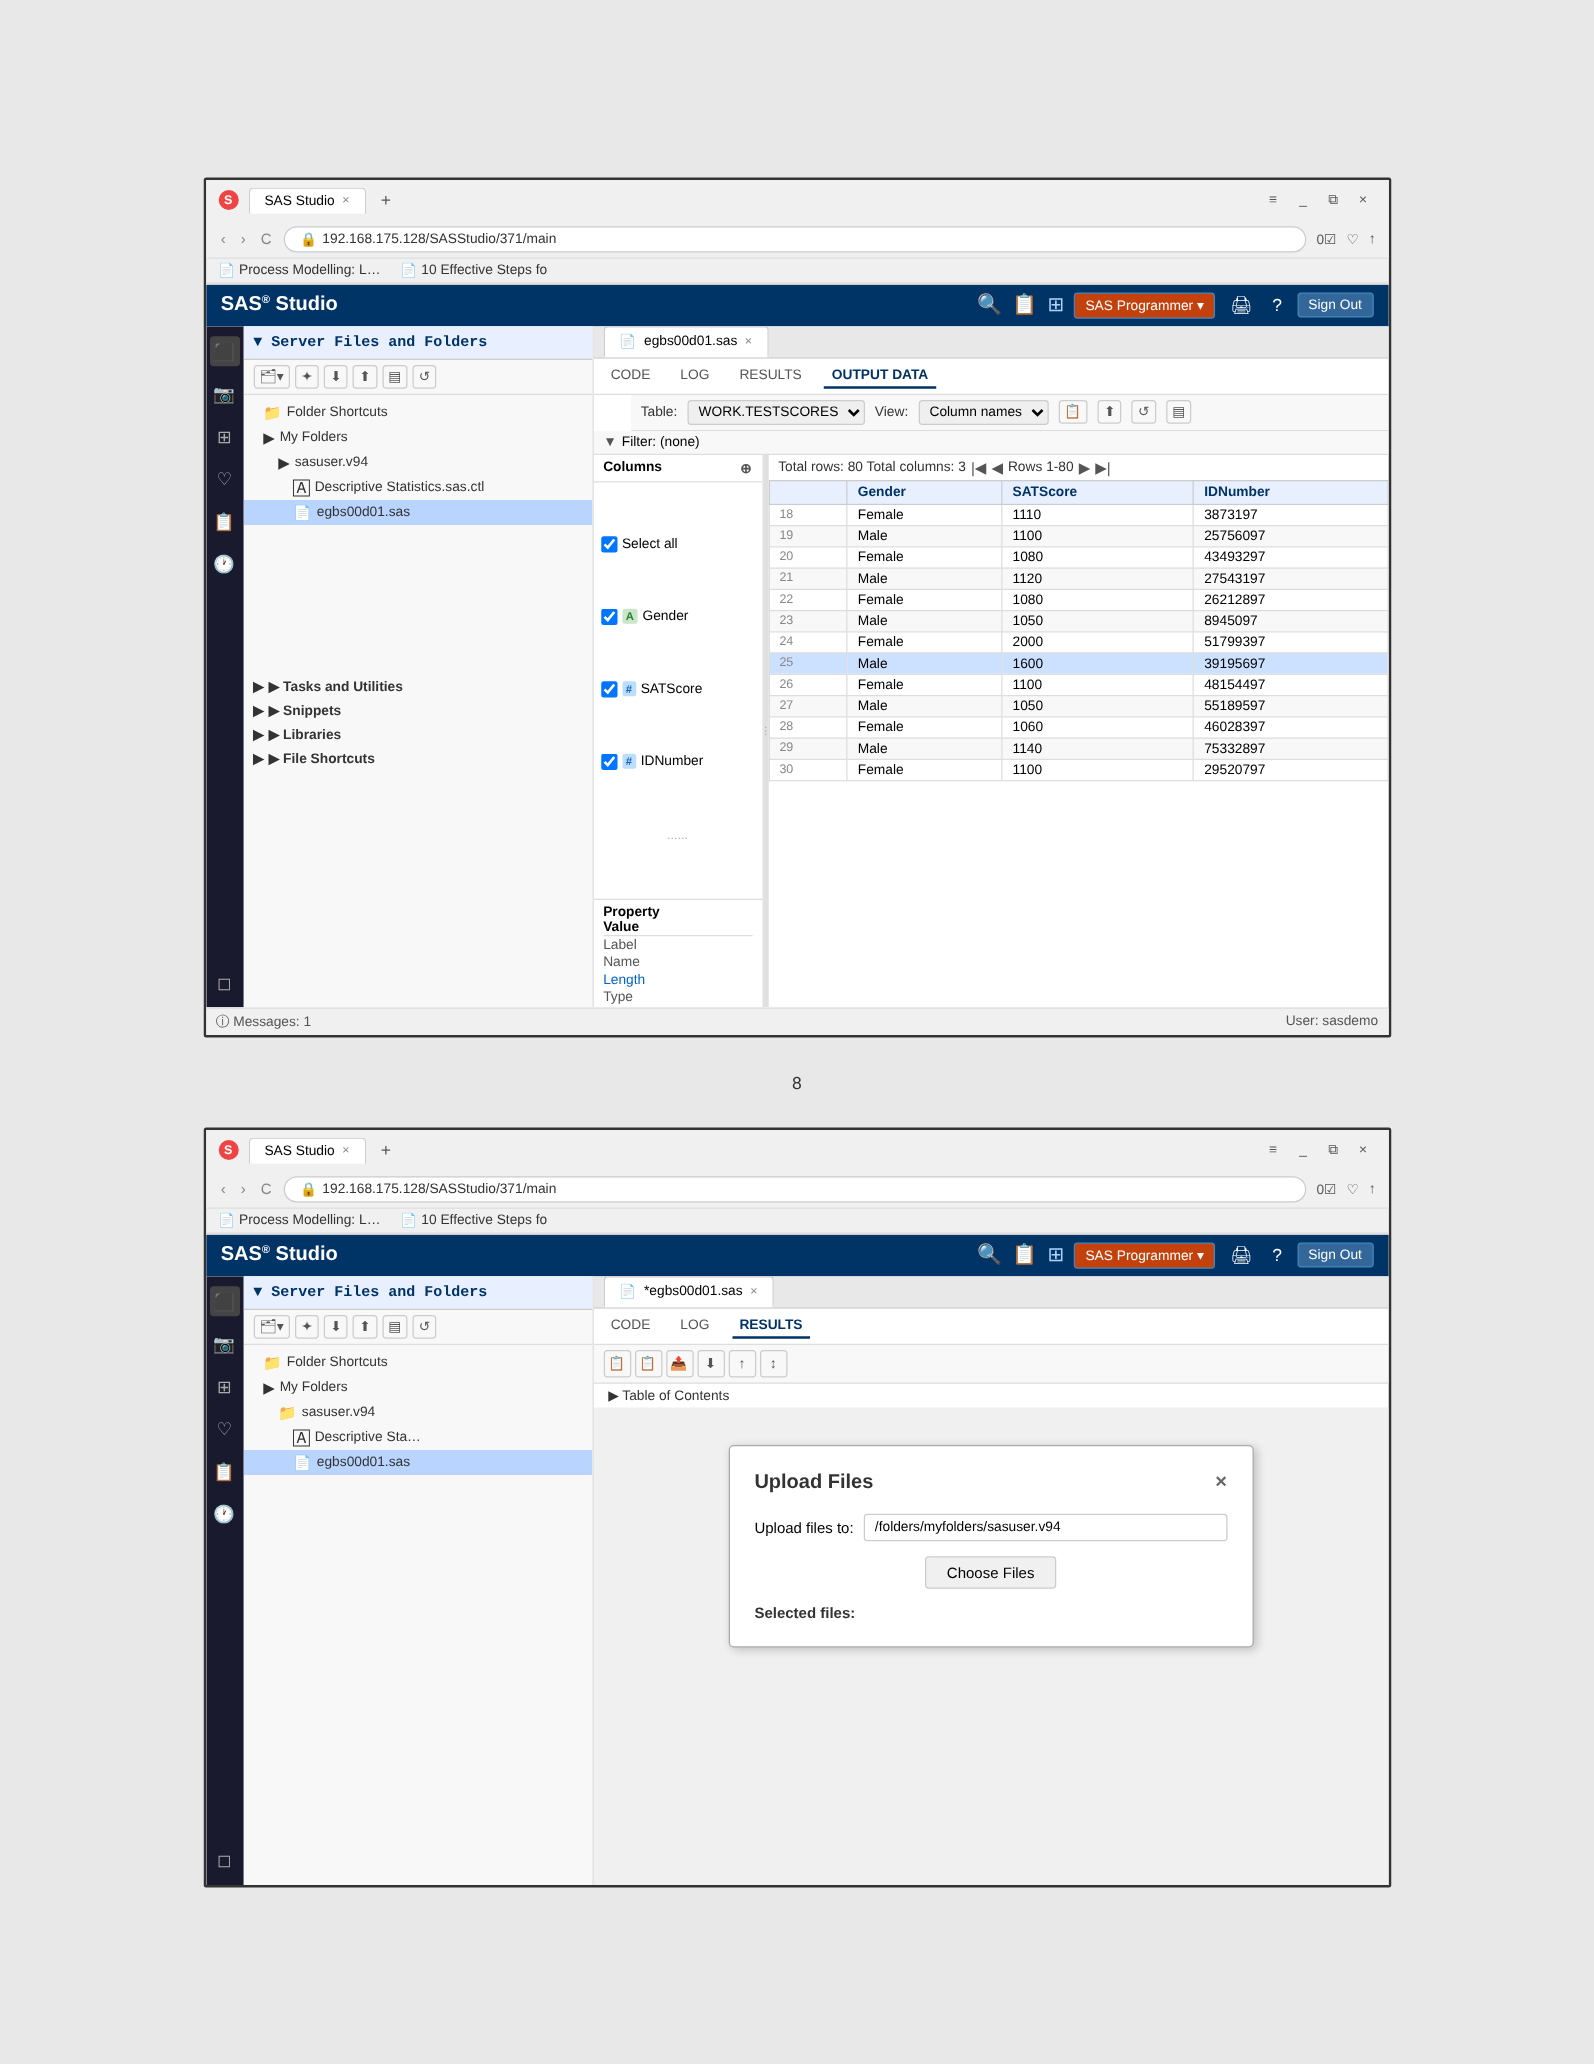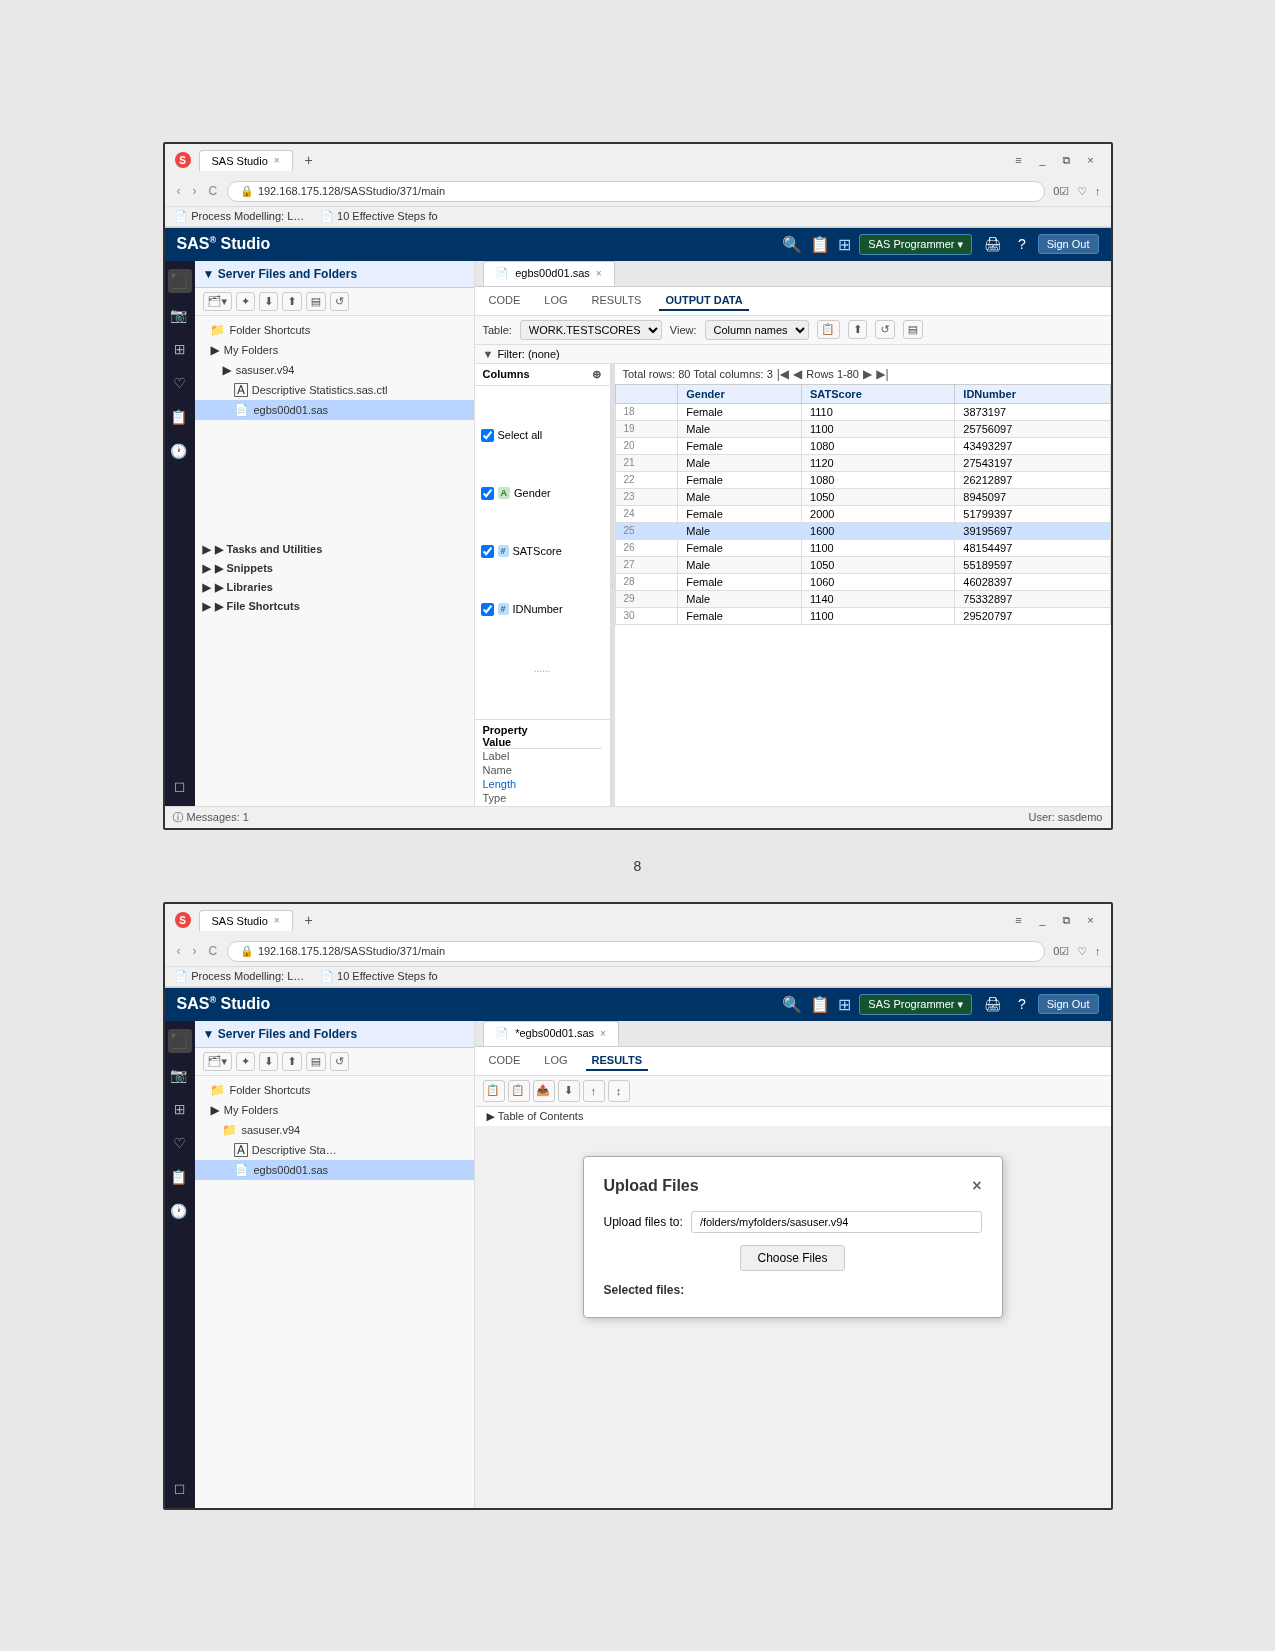--- a/index.html
+++ b/index.html
@@ -96,21 +96,21 @@
       padding: 6px 12px;
       gap: 12px;
     }
     .sas-logo {
       font-size: 16px; font-weight: bold; color: white;
     }
     .sas-logo sup { font-size: 9px; }
     .sas-header-icons { margin-left: auto; display: flex; align-items: center; gap: 8px; }
     .sas-header-icon { color: #aad4ff; font-size: 16px; cursor: pointer; }
     .sas-programmer-btn {
-      background: #14532d; color: white; border: 1px solid #4488bb;
+      background: #c2410c; color: white; border: 1px solid #4488bb;
       border-radius: 3px; padding: 3px 8px; font-size: 11px; cursor: pointer;
       display: flex; align-items: center; gap: 4px;
     }
     .sas-icon-btn {
       background: transparent; color: white; border: none;
       font-size: 14px; cursor: pointer; padding: 2px 4px;
     }
     .sas-signout {
       background: #336699; color: white; border: 1px solid #4488bb;
       border-radius: 3px; padding: 3px 8px; font-size: 11px; cursor: pointer;
@@ -145,20 +145,21 @@
       display: flex; flex-direction: column;
       overflow: hidden;
     }
     .sidebar-header {
       background: #e8f0ff;
       padding: 6px 8px;
       font-weight: bold; font-size: 12px;
       color: #003366;
       display: flex; align-items: center; gap: 4px;
       border-bottom: 1px solid #ccc;
+      font-family: Liberation Mono, monospace;
     }
     .sidebar-toolbar {
       display: flex; align-items: center; gap: 4px;
       padding: 4px 8px; border-bottom: 1px solid #ddd;
     }
     .sidebar-tool-btn {
       background: transparent; border: 1px solid #ccc; border-radius: 3px;
       padding: 2px 4px; font-size: 11px; cursor: pointer; color: #555;
     }
     .sidebar-content {
@@ -207,21 +208,21 @@
       font-size: 11px; padding: 3px 6px; cursor: pointer; color: #555;
       border-bottom: 2px solid transparent;
     }
     .content-tab.active { color: #003366; border-bottom: 2px solid #003366; font-weight: bold; }
 
     .output-data-area {
       flex: 1; display: flex; flex-direction: column; overflow: hidden;
     }
     .data-toolbar {
       display: flex; align-items: center; padding: 4px 8px; gap: 8px;
-      border-bottom: 1px solid #ddd; background: #f8f8f8;
+      border-bottom: 1px solid #ddd; background: #f8f8f8; margin-left: 30px;
     }
     .data-toolbar label { font-size: 11px; color: #333; }
     .data-select {
       font-size: 11px; border: 1px solid #ccc; border-radius: 3px; padding: 2px 4px;
     }
     .filter-bar {
       display: flex; align-items: center; padding: 3px 8px;
       background: #f8f8f8; border-bottom: 1px solid #ddd; font-size: 11px;
     }
     .filter-icon { color: #555; margin-right: 4px; }

